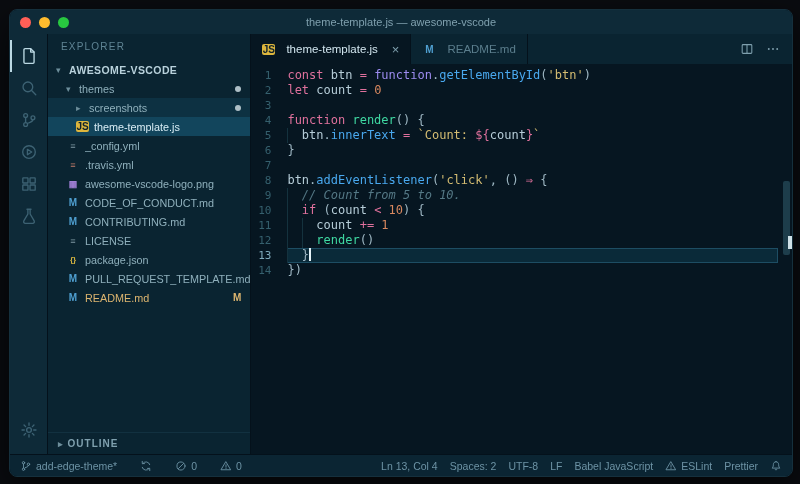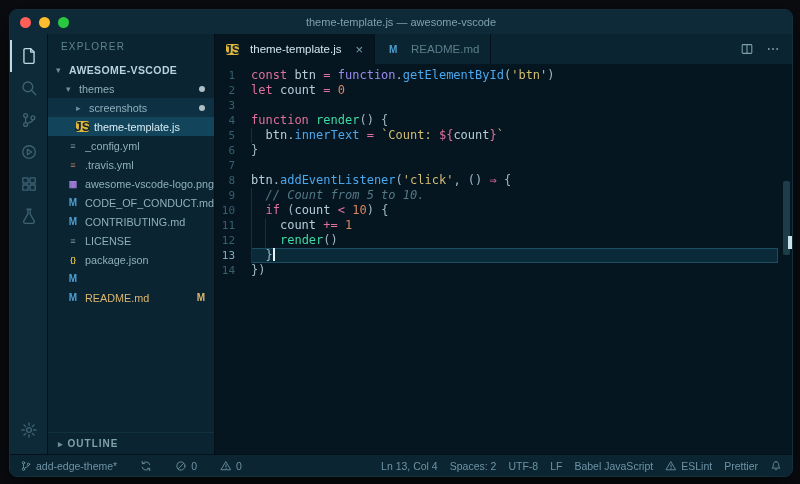--- a/index.html
+++ b/index.html
@@ -81,21 +81,21 @@
   .statusbar{flex:0 0 22px;background:var(--status-bg,#0b2533);border-top:1px solid #04111b;display:flex;
              align-items:center;padding:0 10px;font-size:10.5px;color:#6d93a5;}
   .sb-left{display:flex;align-items:center;gap:23px;}
   .sb-right{margin-left:auto;display:flex;align-items:center;gap:12px;}
   .sb-item{display:flex;align-items:center;gap:4px;cursor:pointer;white-space:nowrap;}
   .sb-item .icon{width:12px;height:12px;display:inline-flex;}
 
   
   .fi{display:inline-flex;align-items:center;justify-content:center;width:14px;height:12px;flex:0 0 14px;
       font-size:9px;font-weight:700;margin-right:5px;font-family:"Liberation Sans",sans-serif;}
-  .fi-js{background:#ddb63d;color:#10222b;border-radius:2px;width:13px;height:11px;font-size:13px;flex-basis:13px;}
+  .fi-js{background:#ddb63d;color:#10222b;border-radius:2px;width:13px;height:11px;font-size:10px;flex-basis:13px;}
   .fi-md{color:#4f9fd0;font-size:10px;}
   .fi-ya{color:#7e98a3;}
   .fi-im{color:#a07fd6;}
   .fi-jn{color:#d8b641;font-size:8px;}
   .fi-fl{color:#7e98a3;}
 </style>
 </head>
 <body>
 
 <div class="stage">
@@ -223,20 +223,21 @@
             <div class="row" style="padding-left: 18px;">
               <span class="fi fi-fl">≡</span>
               <span class="lbl">LICENSE</span>
             </div>
             <div class="row" style="padding-left: 18px;">
               <span class="fi fi-jn">{}</span>
               <span class="lbl">package.json</span>
             </div>
             <div class="row" style="padding-left: 18px;">
               <span class="fi fi-md">M</span>
+              <span class="lbl">PULL_REQUEST_TEMPLATE.md</span>
             </div>
             <div class="row modified" style="padding-left: 18px;">
               <span class="fi fi-md">M</span>
               <span class="lbl">README.md</span>
               <span class="git">M</span>
             </div>
           </div>
         <div class="sidebar-bottom">
           <span class="chev">▸</span>
           <span>OUTLINE</span>

